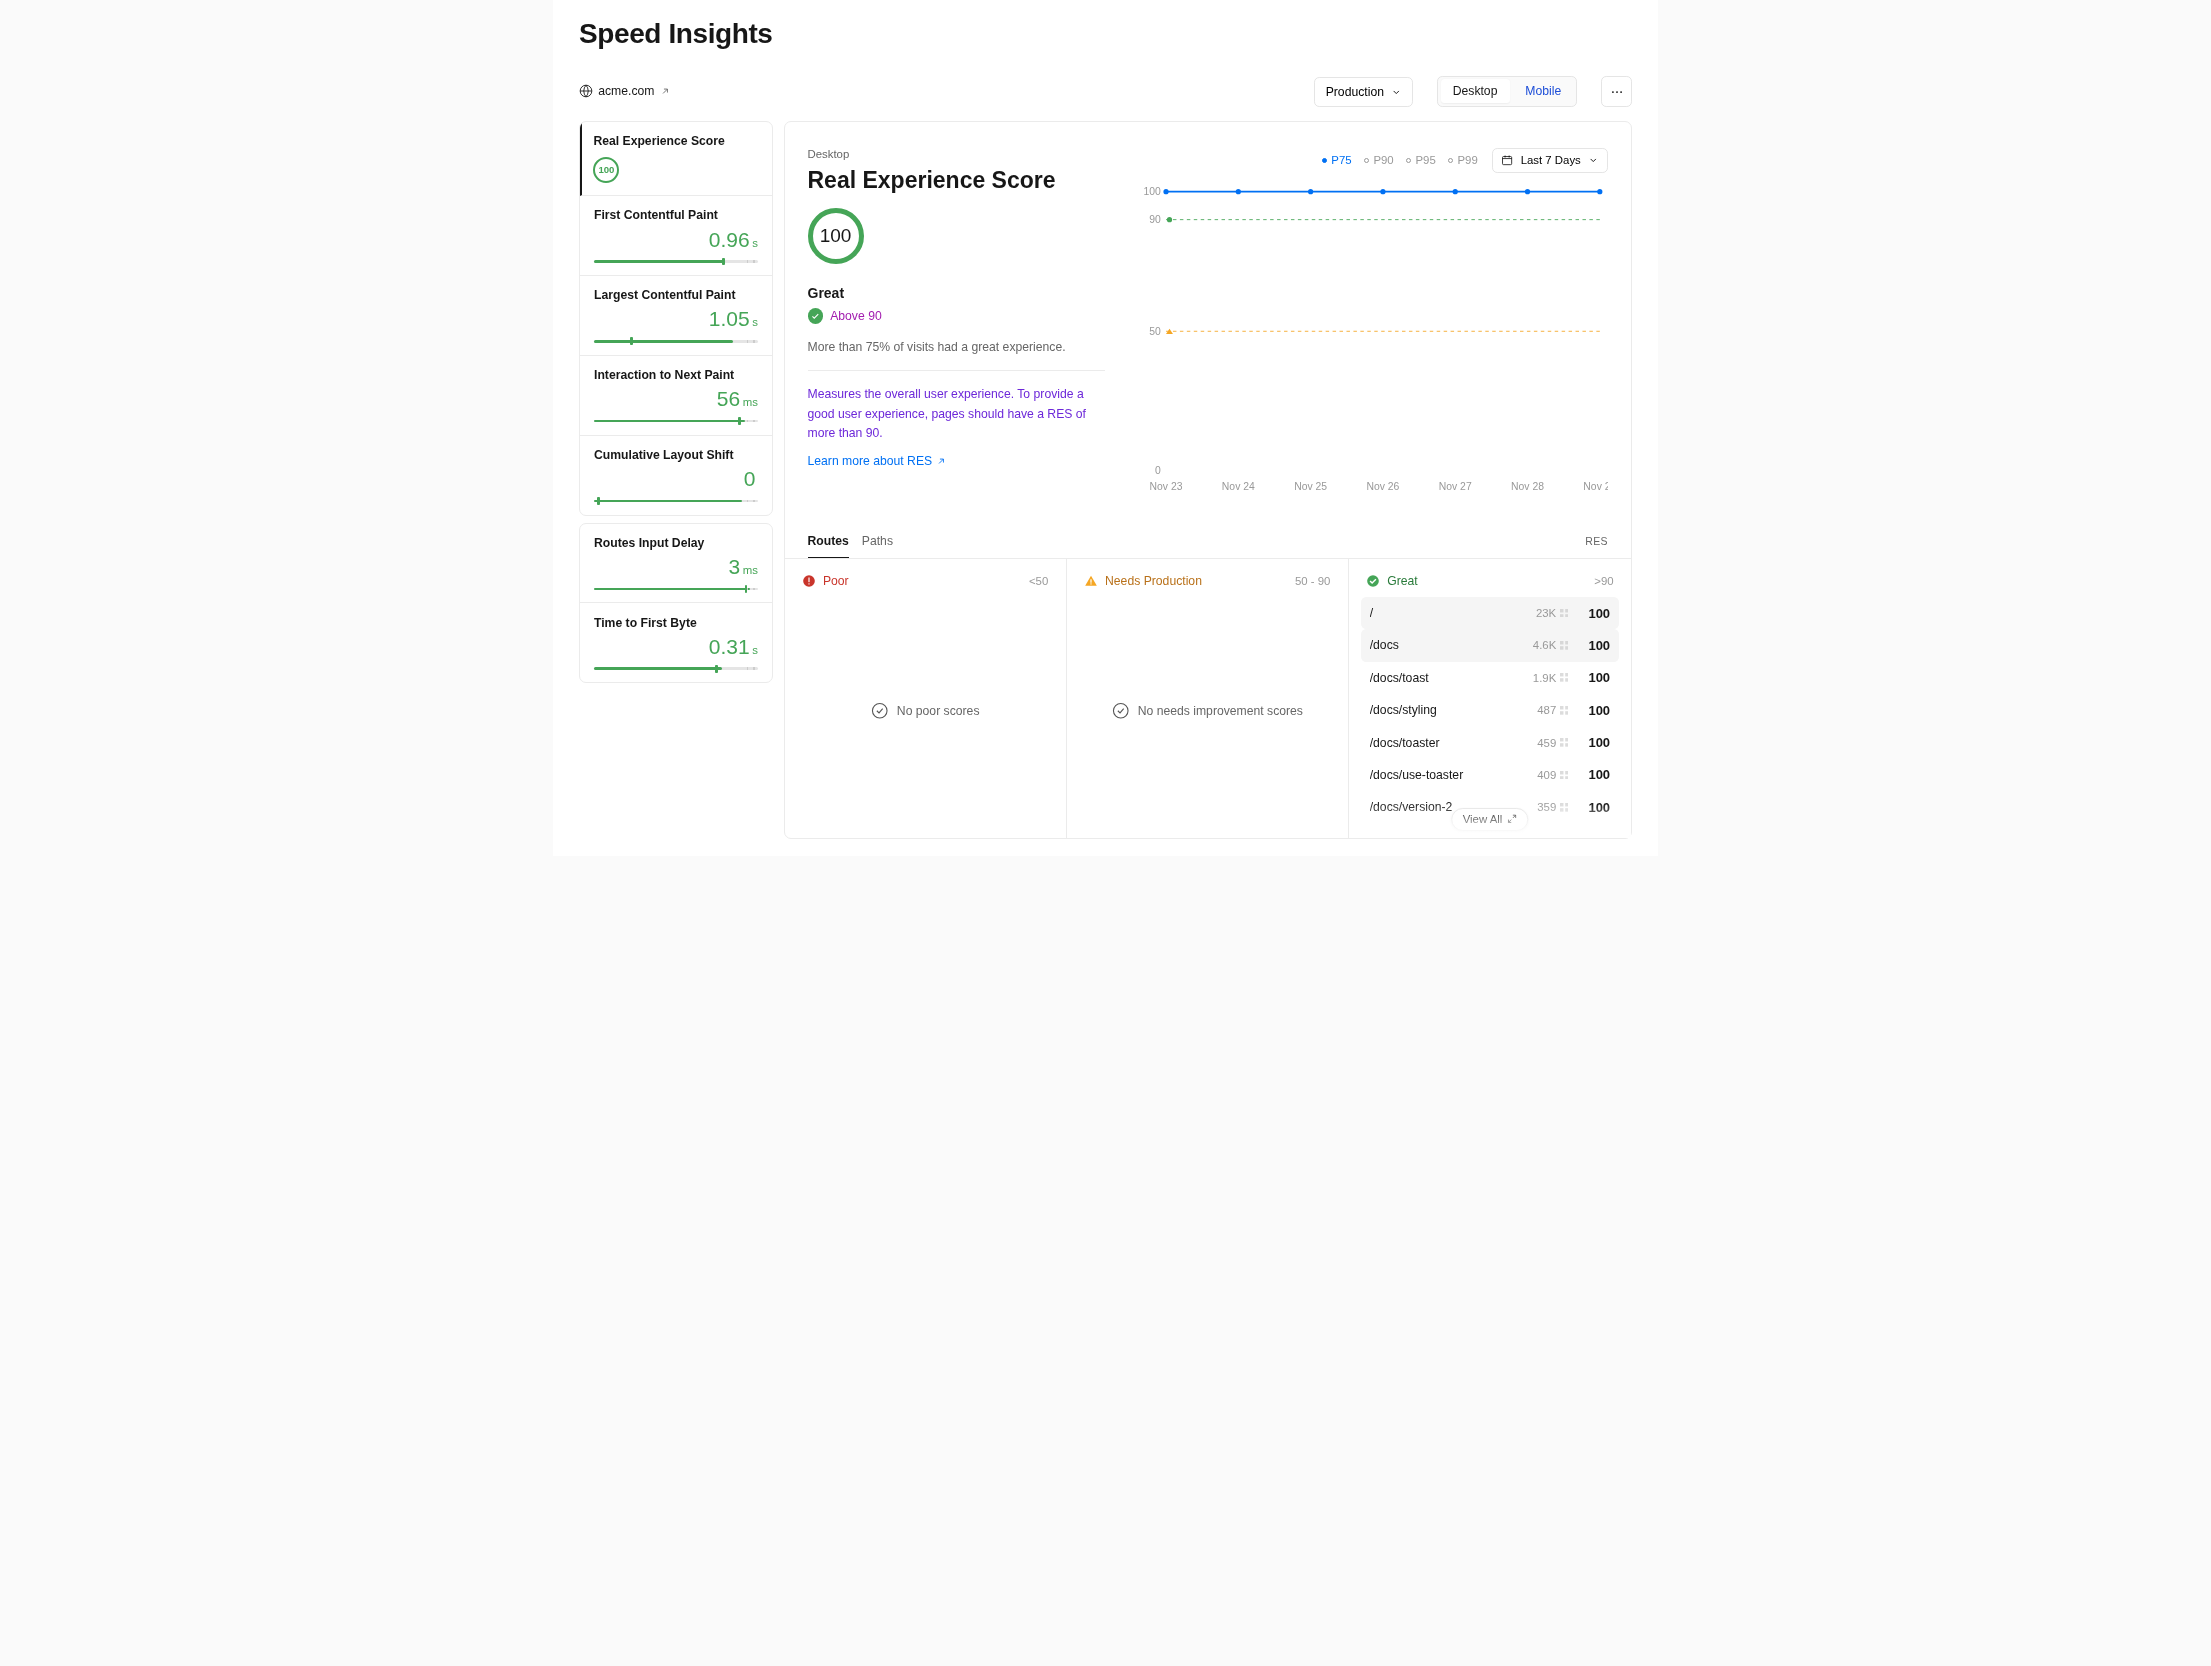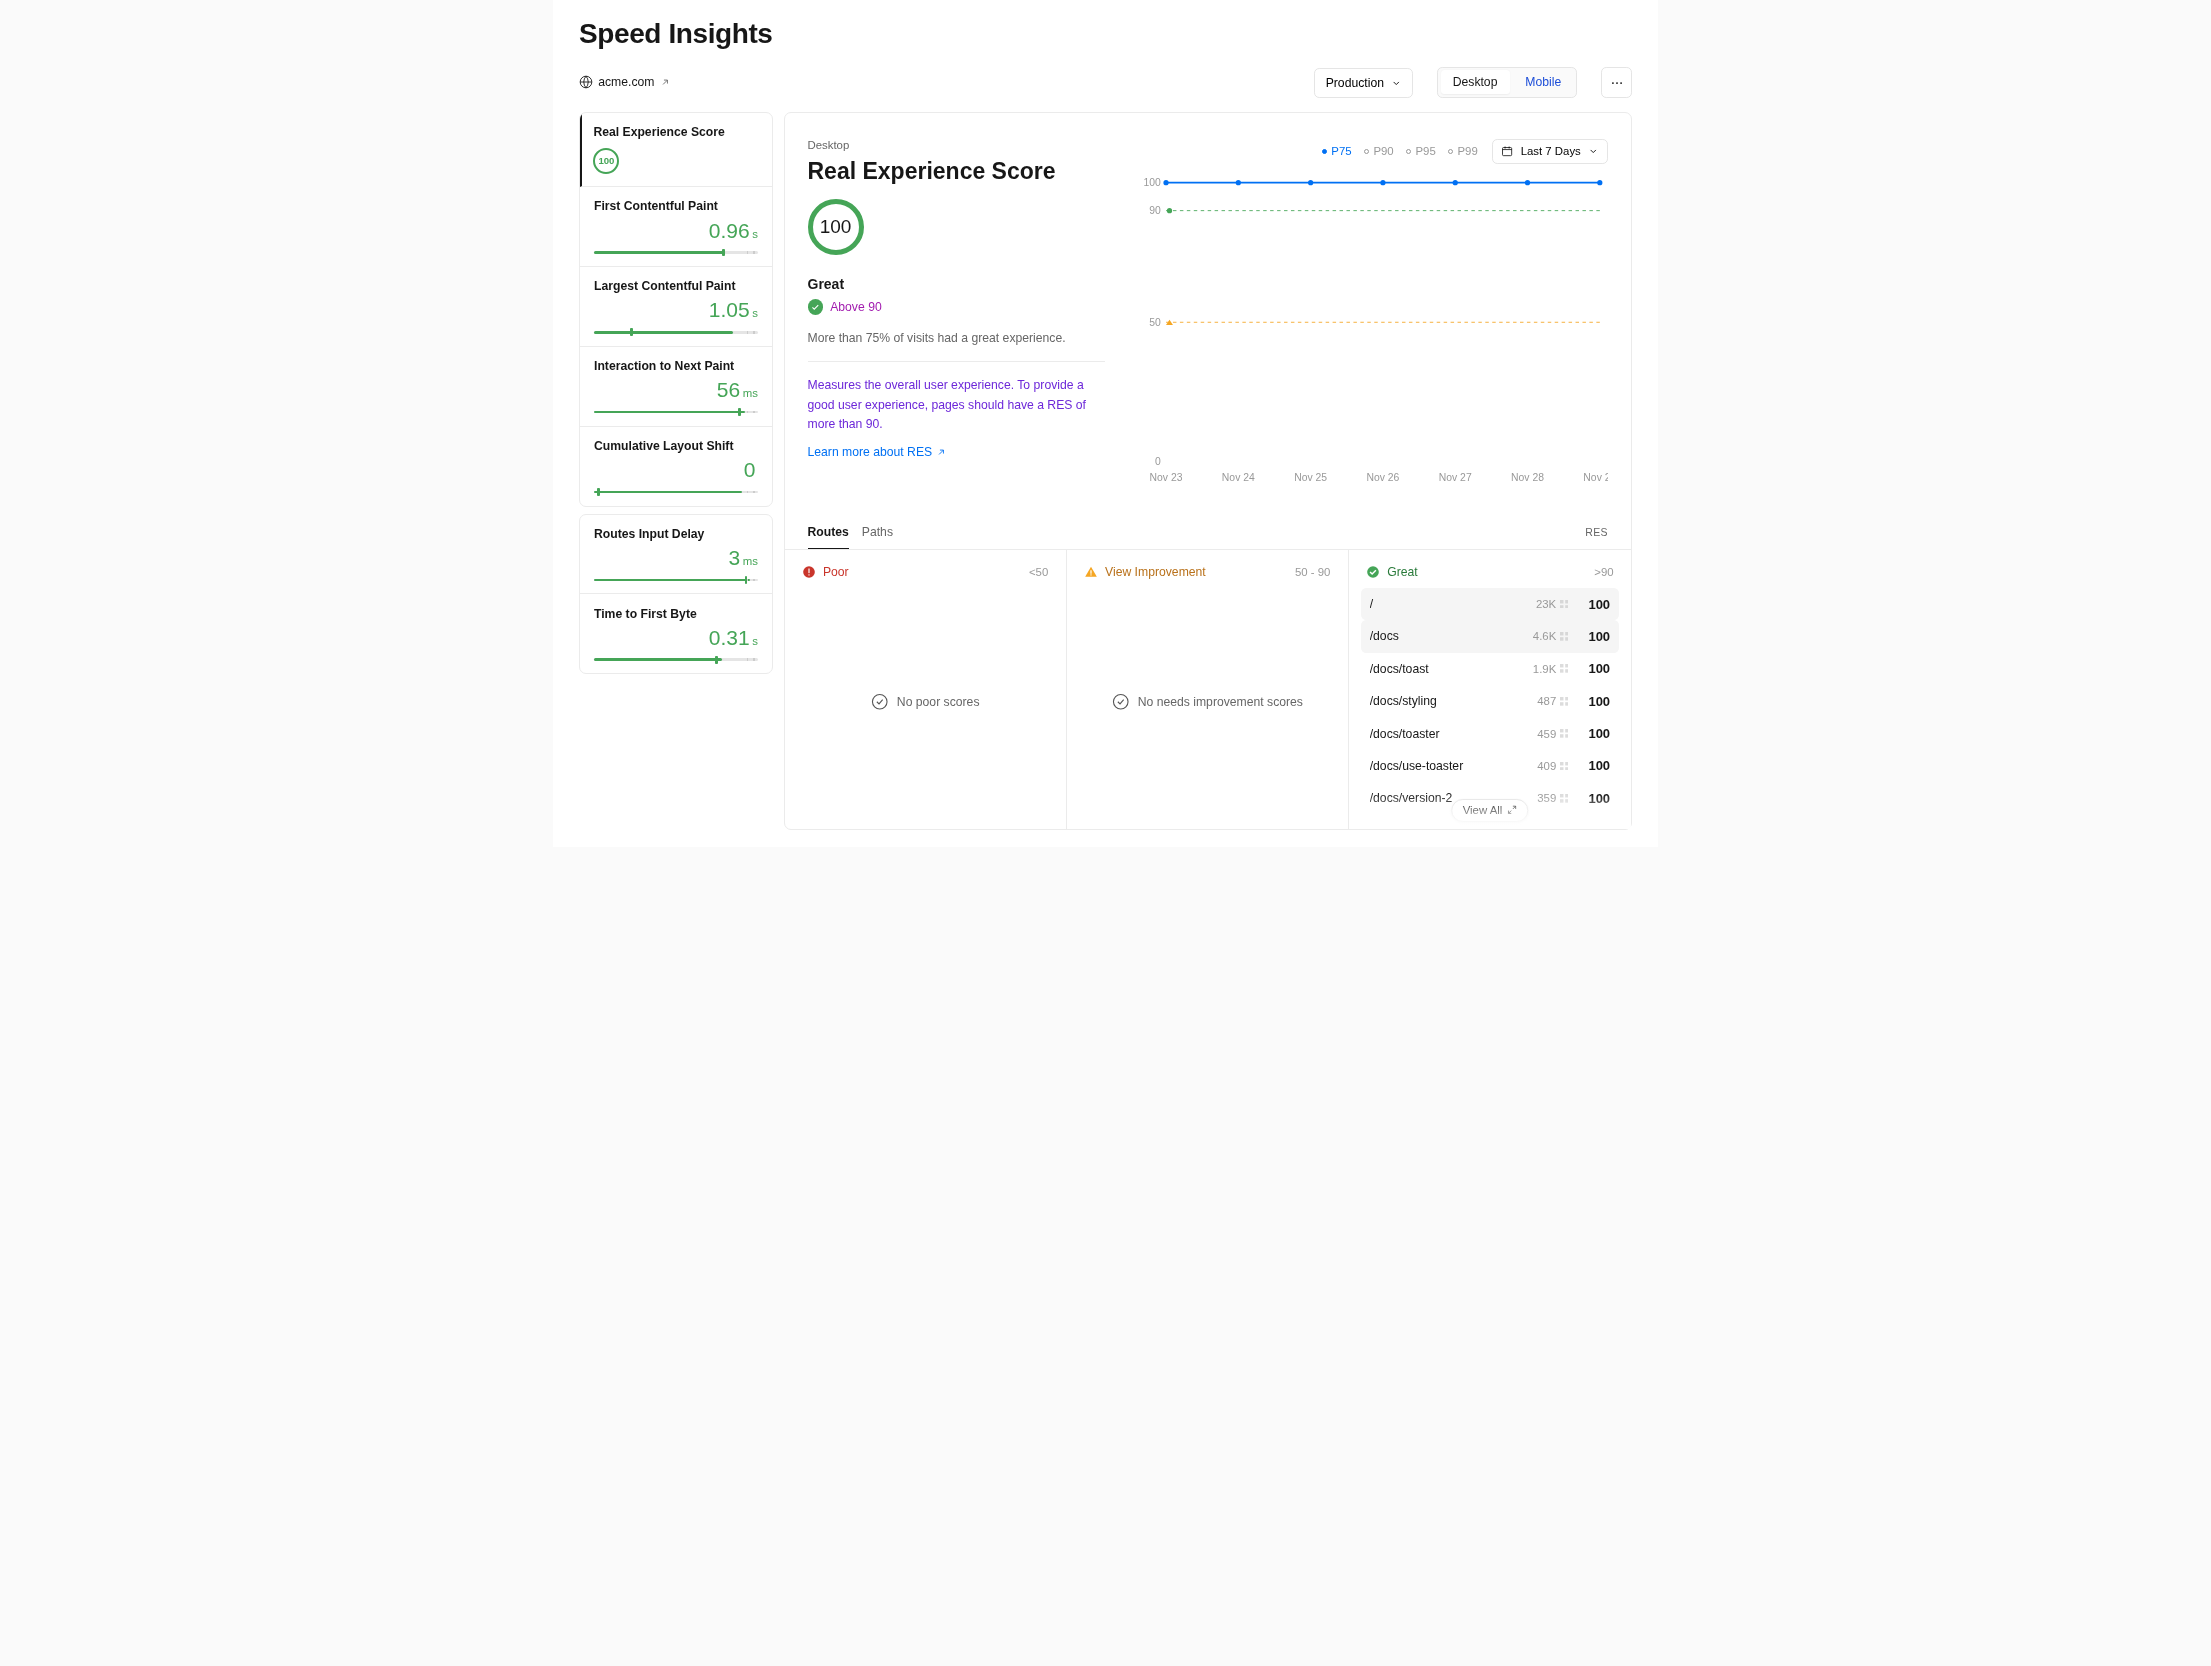--- a/index.html
+++ b/index.html
@@ -1,18 +1,18 @@
 <!DOCTYPE html>
 <html style="font-size:14px"><head>
 <meta charset="utf-8">
 <style>
 * { box-sizing: border-box; margin: 0; padding: 0; }
 body { font-family: -apple-system, BlinkMacSystemFont, "Segoe UI", Helvetica, Arial, sans-serif; background: #fafafa; color: #171717; font-size: 12.2px; }
 .page { max-width: 1105px; margin: 0 auto; padding: 17.5px 26px; background: #fff; }
-.page-title { font-size: 28px; font-weight: 600; margin-bottom: 17px; letter-spacing: -0.4px; }
+.page-title { font-size: 28px; font-weight: 600; margin-bottom: 26px; letter-spacing: -0.4px; }
 
 .header-row { display: flex; justify-content: space-between; align-items: center; margin-bottom: 14px; }
 .domain-link { display: inline-flex; align-items: center; gap: 5.2px; color: #171717; text-decoration: none; font-size: 12.2px; }
 .domain-link svg.globe { width: 14px; height: 14px; }
 .domain-link svg.ext { width: 10.5px; height: 10.5px; color: #666; }
 .header-controls { display: flex; align-items: flex-end; gap: 24px; }
 .dropdown-btn { display: inline-flex; align-items: center; gap: 7px; background: #fff; border: 0.9px solid #e5e5e5; border-radius: 5.2px; padding: 7px 10.5px; font-size: 12.2px; cursor: pointer; }
 .segmented { display: inline-flex; background: #fafafa; border: 0.9px solid #e5e5e5; border-radius: 5.2px; padding: 2.6px; gap: 3.5px; }
 .segmented .seg { padding: 5.2px 12.2px; border-radius: 3.5px; font-size: 12.2px; cursor: pointer; color: #1d4ed8; }
 .segmented .seg.active { background: #fff; color: #171717; box-shadow: 0 0.9px 1.7px rgba(0,0,0,0.05); }
@@ -345,21 +345,21 @@
         <div class="col">
           <div class="col-head">
             <div class="col-title needs">
               <span class="status-icon">
                 <svg viewBox="0 0 24 24" width="14" height="14">
                     <path d="M12 3 L22 20 L2 20 Z" fill="#f5a623"></path>
                     <rect x="11" y="9" width="2" height="6" fill="#fff"></rect>
                     <rect x="11" y="16" width="2" height="2" fill="#fff"></rect>
                   </svg>
               </span>
-              <span>View Improvement</span>
+              <span>Needs Production</span>
             </div>
             <span class="col-range">50 - 90</span>
           </div>
           <div class="empty-state">
             <svg viewBox="0 0 24 24" fill="none" stroke="#555" stroke-width="1.5">
                 <circle cx="12" cy="12" r="10"></circle>
                 <polyline points="8 12 11 15 16 9"></polyline>
               </svg>
             <span>No needs improvement scores</span>
           </div>

